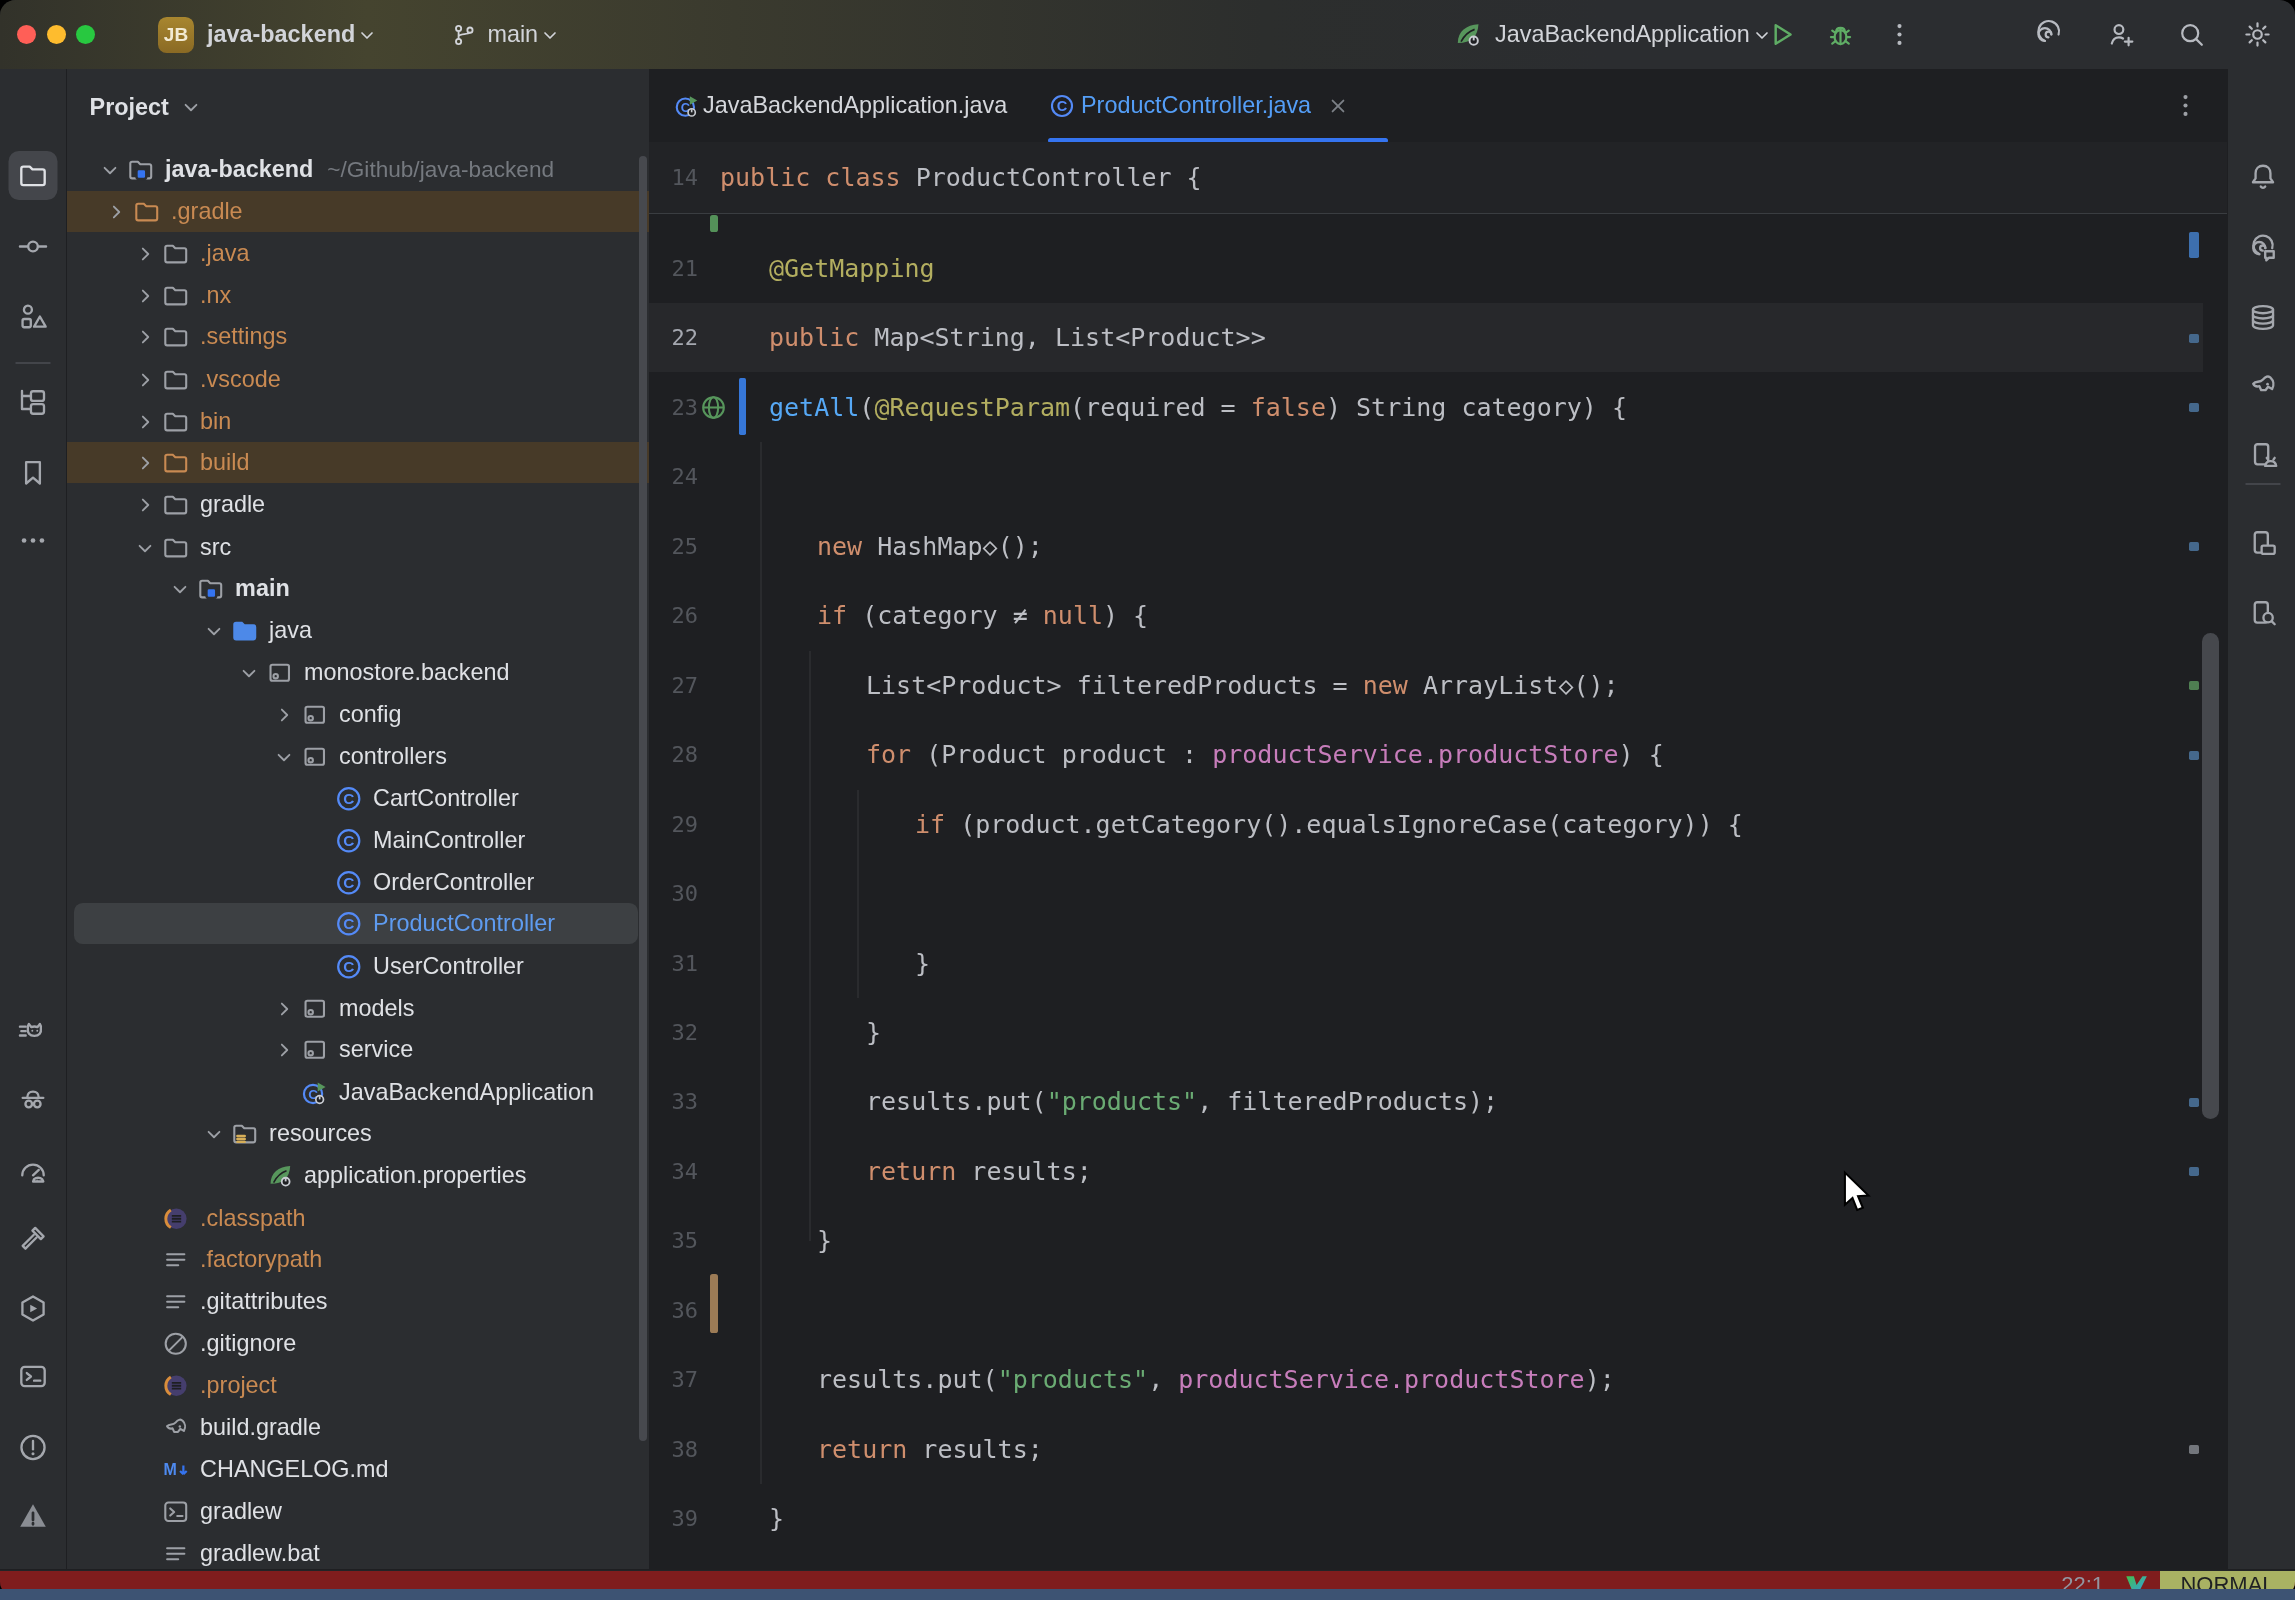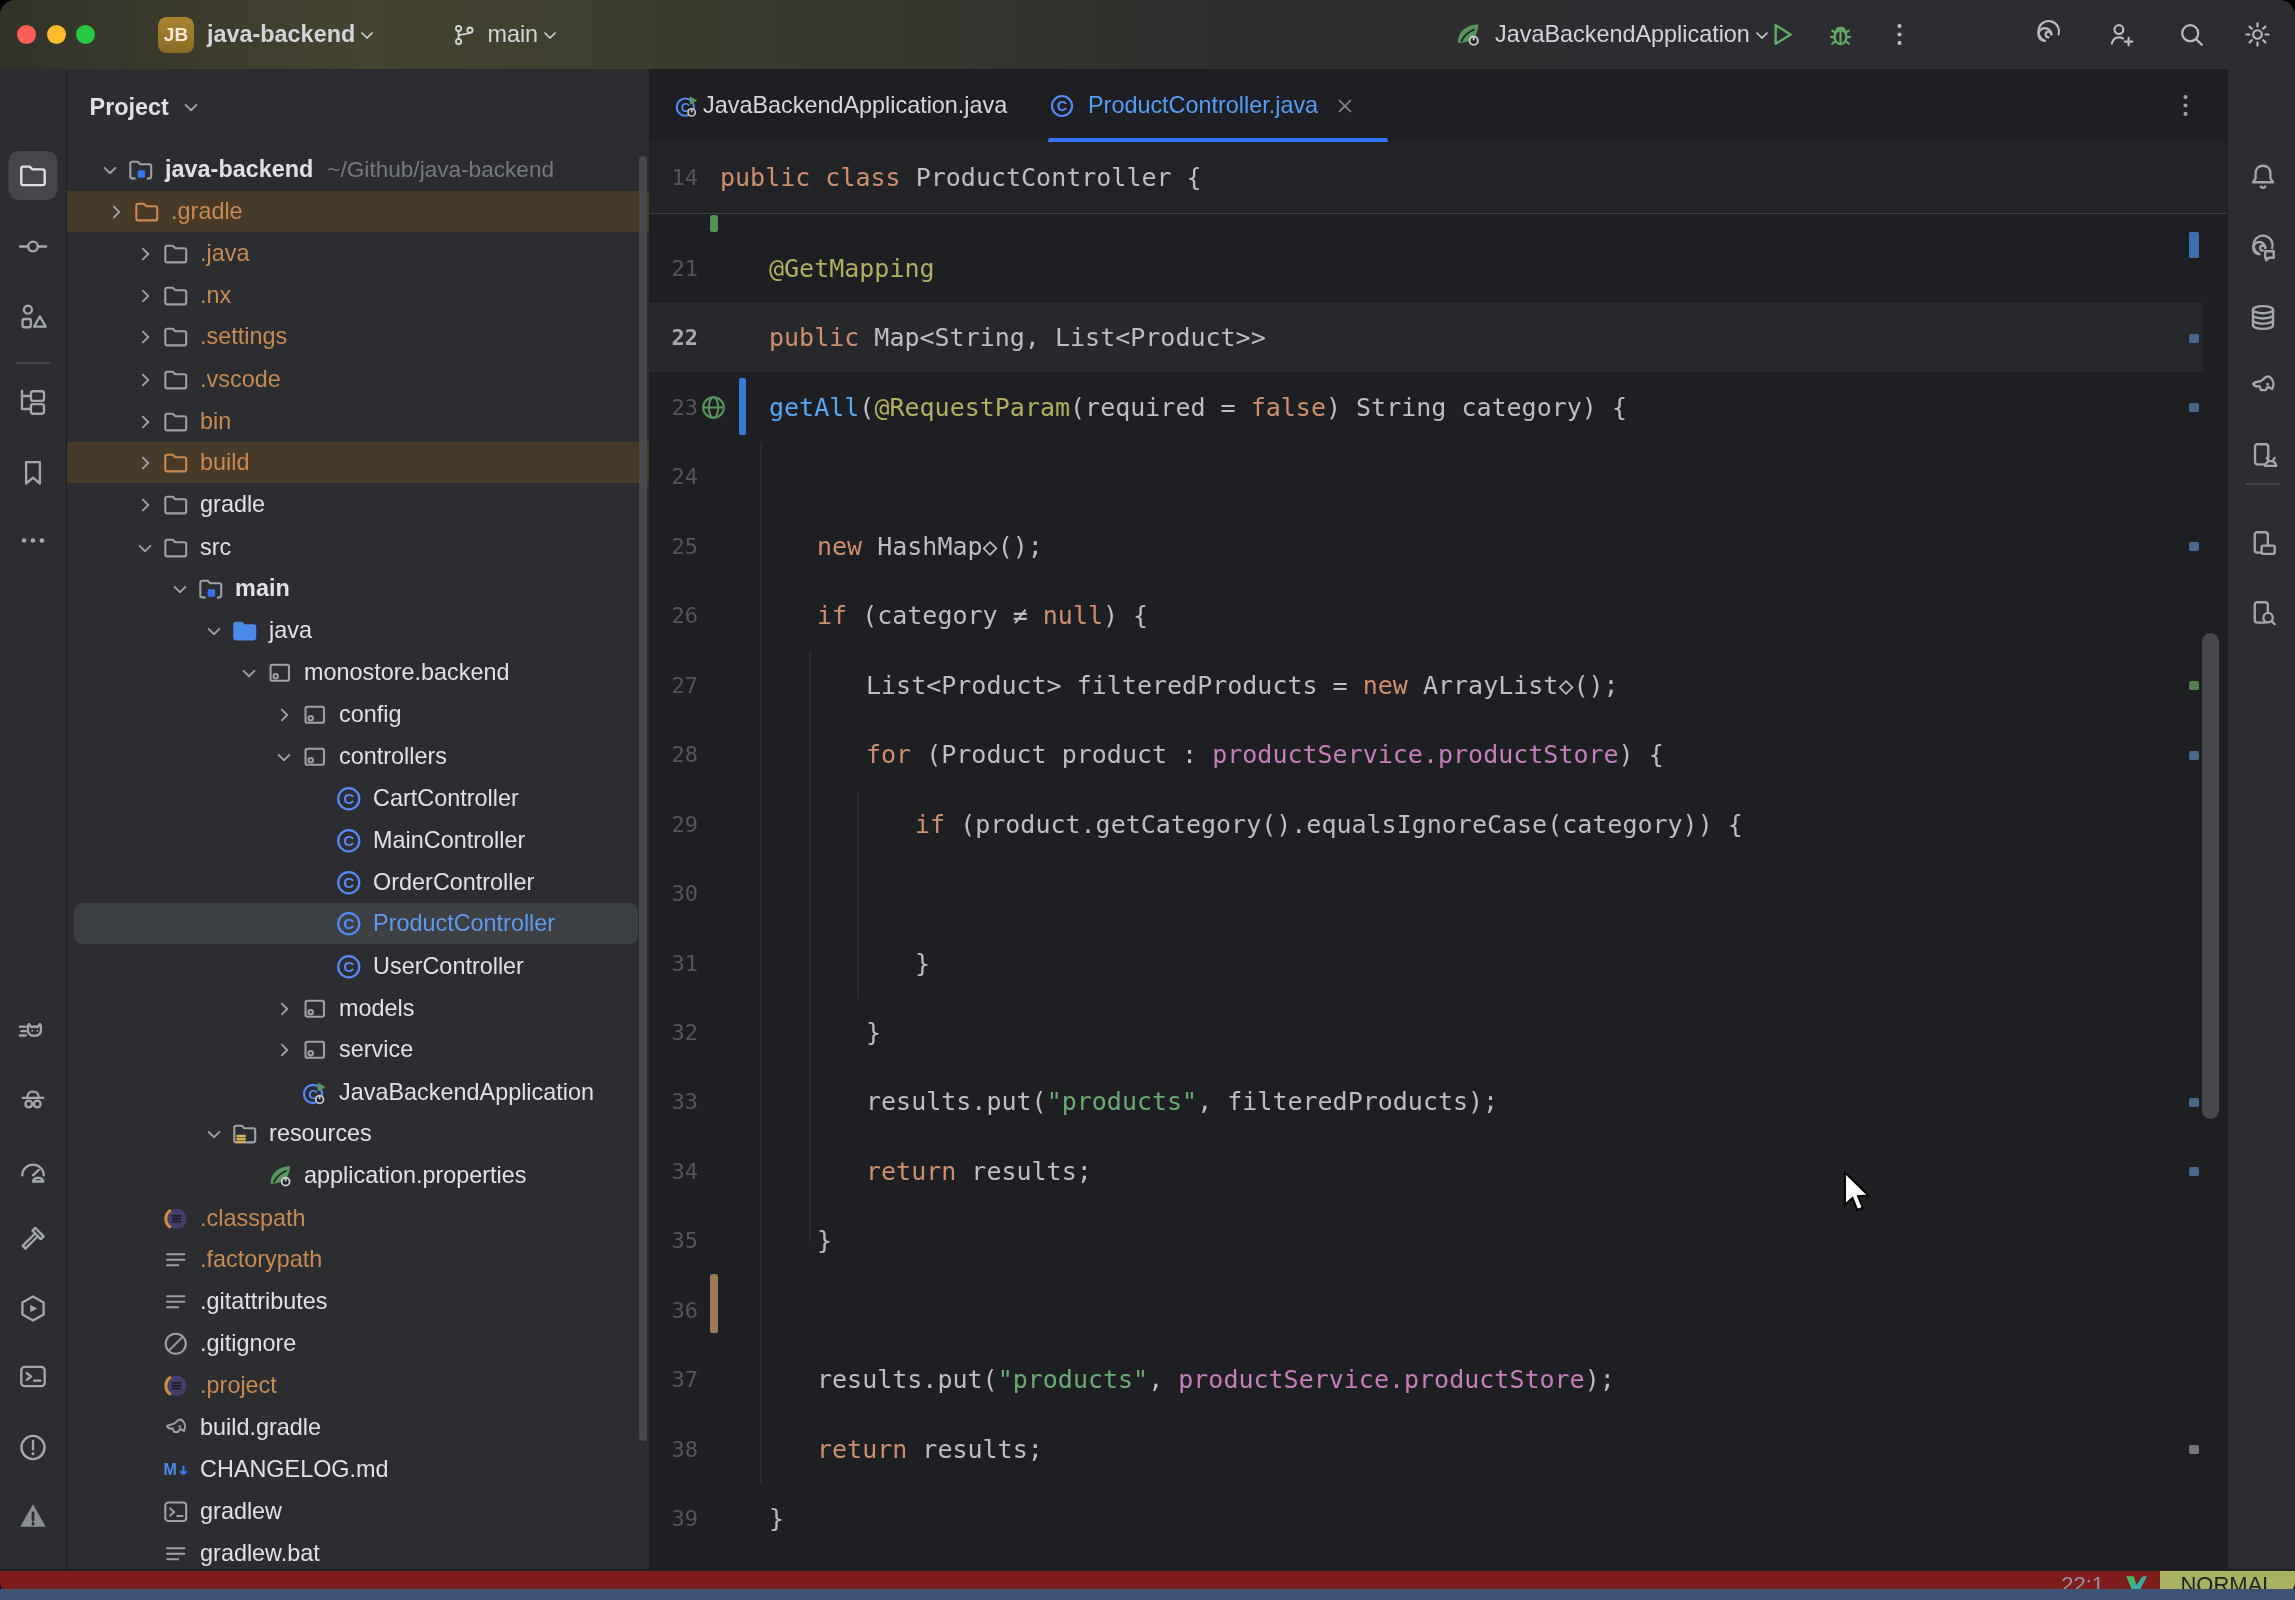--- a/index.html
+++ b/index.html
@@ -58,21 +58,21 @@
   .tab.active{color:#549ef7;}
   .tab-underline{position:absolute;left:0;bottom:-0.9px;height:5.2px;width:100%;background:#3574f0;border-radius:2.6px;}
   .tab-close{width:26px;height:26px;margin-left:14px;color:#7c8087;}
   .tab-close svg{width:26px;height:26px;}
   #tab-kebab{position:absolute;right:26px;top:21px;width:31px;height:31px;color:#9da0a6;}
   #tab-kebab svg{width:31px;height:31px;}
   
   .crow{position:absolute;left:0;width:100%;height:69px;}
   .gnum{position:absolute;left:0;top:0;width:49px;height:69px;display:flex;align-items:center;justify-content:flex-end;
     font-family:"DejaVu Sans Mono","Liberation Mono",monospace;font-size:22px;color:#53565c;}
-  .gnum.cur{color:#a5a8b0;font-weight:bold;}
+  .gnum.cur{color:#a5a8b0;}
   .ctext{position:absolute;top:0;height:69px;display:flex;align-items:center;white-space:pre;
     font-family:"DejaVu Sans Mono","Liberation Mono",monospace;font-size:25px;}
   .c-kw{color:#cf8e6d;} .c-pl{color:#bcbec4;} .c-ann{color:#b3ae60;}
   .c-m{color:#56a8f5;} .c-str{color:#6aab73;} .c-f{color:#c77dbb;}
   #sticky{position:absolute;left:0;top:73px;width:100%;height:71px;background:#222326;border-bottom:1.7px solid #3a3d41;}
   #curline{position:absolute;left:0;top:234px;width:1554px;height:69px;background:rgba(255,255,255,0.045);}
   .vcsbar{position:absolute;left:61px;width:7.8px;border-radius:2.6px;}
   #caretbar{position:absolute;left:90px;top:309px;width:7px;height:57px;border-radius:1.7px;background:#3677d9;}
   .guide{position:absolute;width:1.7px;background:rgba(255,255,255,0.055);}
   #globe{position:absolute;left:49px;top:323px;width:31px;height:31px;color:#57965c;}
@@ -763,21 +763,21 @@
           </span>
           <span style="margin-left:2px">JavaBackendApplication.java</span>
         </div>
         <div class="tab active" style="left:399px;width:340px">
           <span class="icon " style="display:inline-flex;width:28px;height:28px">
             <svg viewBox="0 0 24 24" fill="none" style="font-size:27px">
               <circle cx="12" cy="12" r="8.6" stroke="#548af7" stroke-width="1.8"></circle>
               <text x="12" y="16.4" font-size="12.5" font-weight="bold" fill="#548af7" text-anchor="middle" font-family="Liberation Sans,sans-serif">C</text>
             </svg>
           </span>
-          <span style="margin-left:12px">ProductController.java</span>
+          <span style="margin-left:5px">ProductController.java</span>
           <span class="tab-close"><svg viewBox="0 0 24 24" fill="none" stroke="currentColor" stroke-width="1.7" stroke-linecap="round" stroke-linejoin="round">
               <path d="M7 7l10 10M17 7L7 17"></path>
             </svg></span>
           <div class="tab-underline"></div>
         </div>
         <div id="tab-kebab"><svg viewBox="0 0 24 24" fill="none" stroke="currentColor" stroke-width="1.7" stroke-linecap="round" stroke-linejoin="round">
             <circle cx="12" cy="5.5" r="1.6" fill="currentColor" stroke="none"></circle>
             <circle cx="12" cy="12" r="1.6" fill="currentColor" stroke="none"></circle>
             <circle cx="12" cy="18.5" r="1.6" fill="currentColor" stroke="none"></circle>
           </svg></div>

